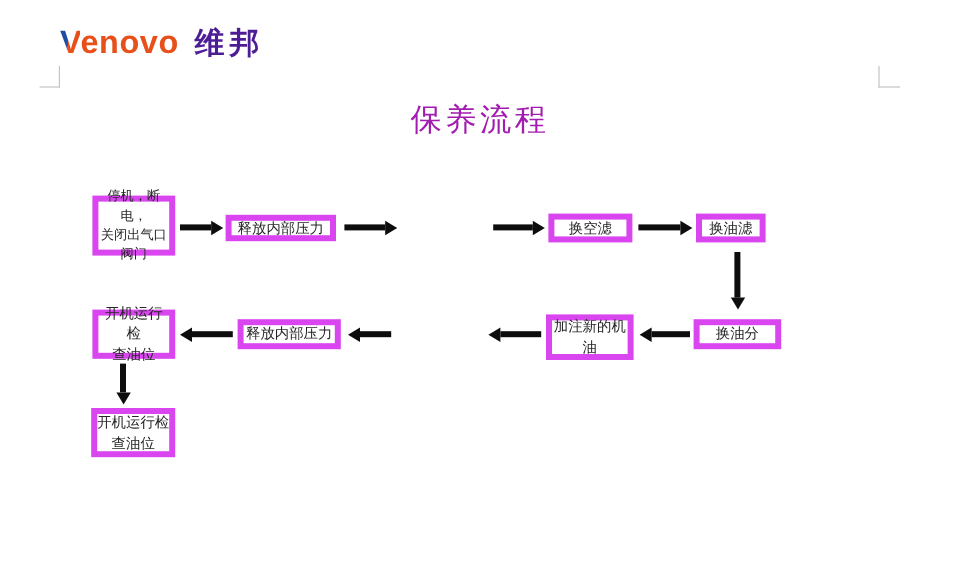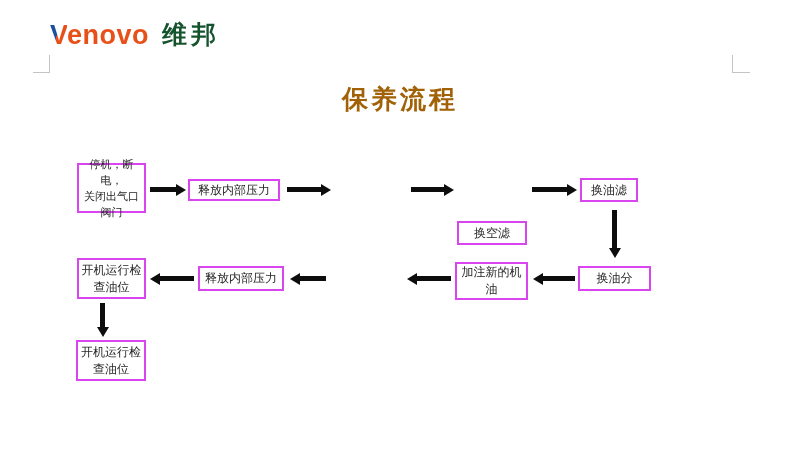--- a/index.html
+++ b/index.html
@@ -2,48 +2,48 @@
 <html><head>
 <meta charset="utf-8">
 <style>
   html,body { margin:0; padding:0; background:#ffffff; }
   .page {
     position:relative; width:800px; height:468px; background:#ffffff;
     overflow:hidden; font-family:"Liberation Sans", sans-serif;
   }
 
   
-  .logo { position:absolute; left:50px; top:22px; display:flex; align-items:flex-start; }
+  .logo { position:absolute; left:50px; top:22px; display:flex; align-items:flex-end; }
   .logo-en { font-weight:bold; font-size:27px; line-height:1; color:#e8501a; letter-spacing:0.5px; }
   .logo-v { color:#e8501a; }
   @supports (-webkit-background-clip:text) {
     .logo-v {
       background:linear-gradient(100deg,#1c4fa0 42%,#e8501a 42%);
       -webkit-background-clip:text; background-clip:text;
       -webkit-text-fill-color:transparent; color:transparent;
     }
   }
-  .logo-cn { font-weight:bold; font-size:25px; line-height:1; color:#14532d; margin-left:13px; letter-spacing:4px; }
+  .logo-cn { font-weight:bold; font-size:25px; line-height:1; color:#4c1d95; margin-left:13px; letter-spacing:4px; }
 
   
   .mark { position:absolute; }
   .mark-tl { left:33px; top:55px; width:16px; height:17px; border-right:1px solid #c4c4c4; border-bottom:1px solid #c4c4c4; }
   .mark-tr { left:732px; top:55px; width:17px; height:17px; border-left:1px solid #c4c4c4; border-bottom:1px solid #c4c4c4; }
 
   
   .title {
     position:absolute; left:0; right:0; top:82px; text-align:center;
     font-family:"Liberation Serif","DejaVu Serif",serif;
-    font-size:26px; letter-spacing:3px; color:#a16207;font-weight:bold;
+    font-size:26px; letter-spacing:3px; color:#a21caf;
   }
 
   
   .node {
     position:absolute; box-sizing:border-box;
-    border:2px solid #d946ef; background:#ffffff;
+    border:5px solid #d946ef; background:#ffffff;
     display:flex; align-items:center; justify-content:center;
     text-align:center; color:#262626;
     font-family:"Liberation Serif","DejaVu Serif",serif;
     font-size:12px; line-height:17px; white-space:pre-line;
   }
   .node.small { font-size:11px; line-height:16px; }
 
   
   .arrow-h { position:absolute; display:flex; align-items:center; height:13px; }
   .arrow-h .shaft { flex:1 1 auto; height:5px; background:#0d0d0d; }
@@ -65,21 +65,21 @@
 
   <div class="mark mark-tl"></div>
   <div class="mark mark-tr"></div>
 
   <div class="title">保养流程</div>
 
   <div class="node small" style="left:77px;  top:163px; width:69px; height:50px;">停机，断电，
 关闭出气口
 阀门</div>
   <div class="node" style="left:188px; top:179px; width:92px; height:22px;">释放内部压力</div>
-  <div class="node" style="left:457px; top:178px; width:70px; height:24px;margin-top:43px;">换空滤</div>
+  <div class="node" style="left:457px; top:178px; width:70px; height:24px;">换空滤</div>
   <div class="node" style="left:580px; top:178px; width:58px; height:24px;">换油滤</div>
 
   <div class="node" style="left:455px; top:262px; width:73px; height:38px;">加注新的机
 油</div>
   <div class="node" style="left:578px; top:266px; width:73px; height:25px;">换油分</div>
   <div class="node" style="left:198px; top:266px; width:86px; height:25px;">释放内部压力</div>
   <div class="node" style="left:77px;  top:258px; width:69px; height:41px;">开机运行检
 查油位</div>
 
   <div class="node" style="left:76px;  top:340px; width:70px; height:41px;">开机运行检

